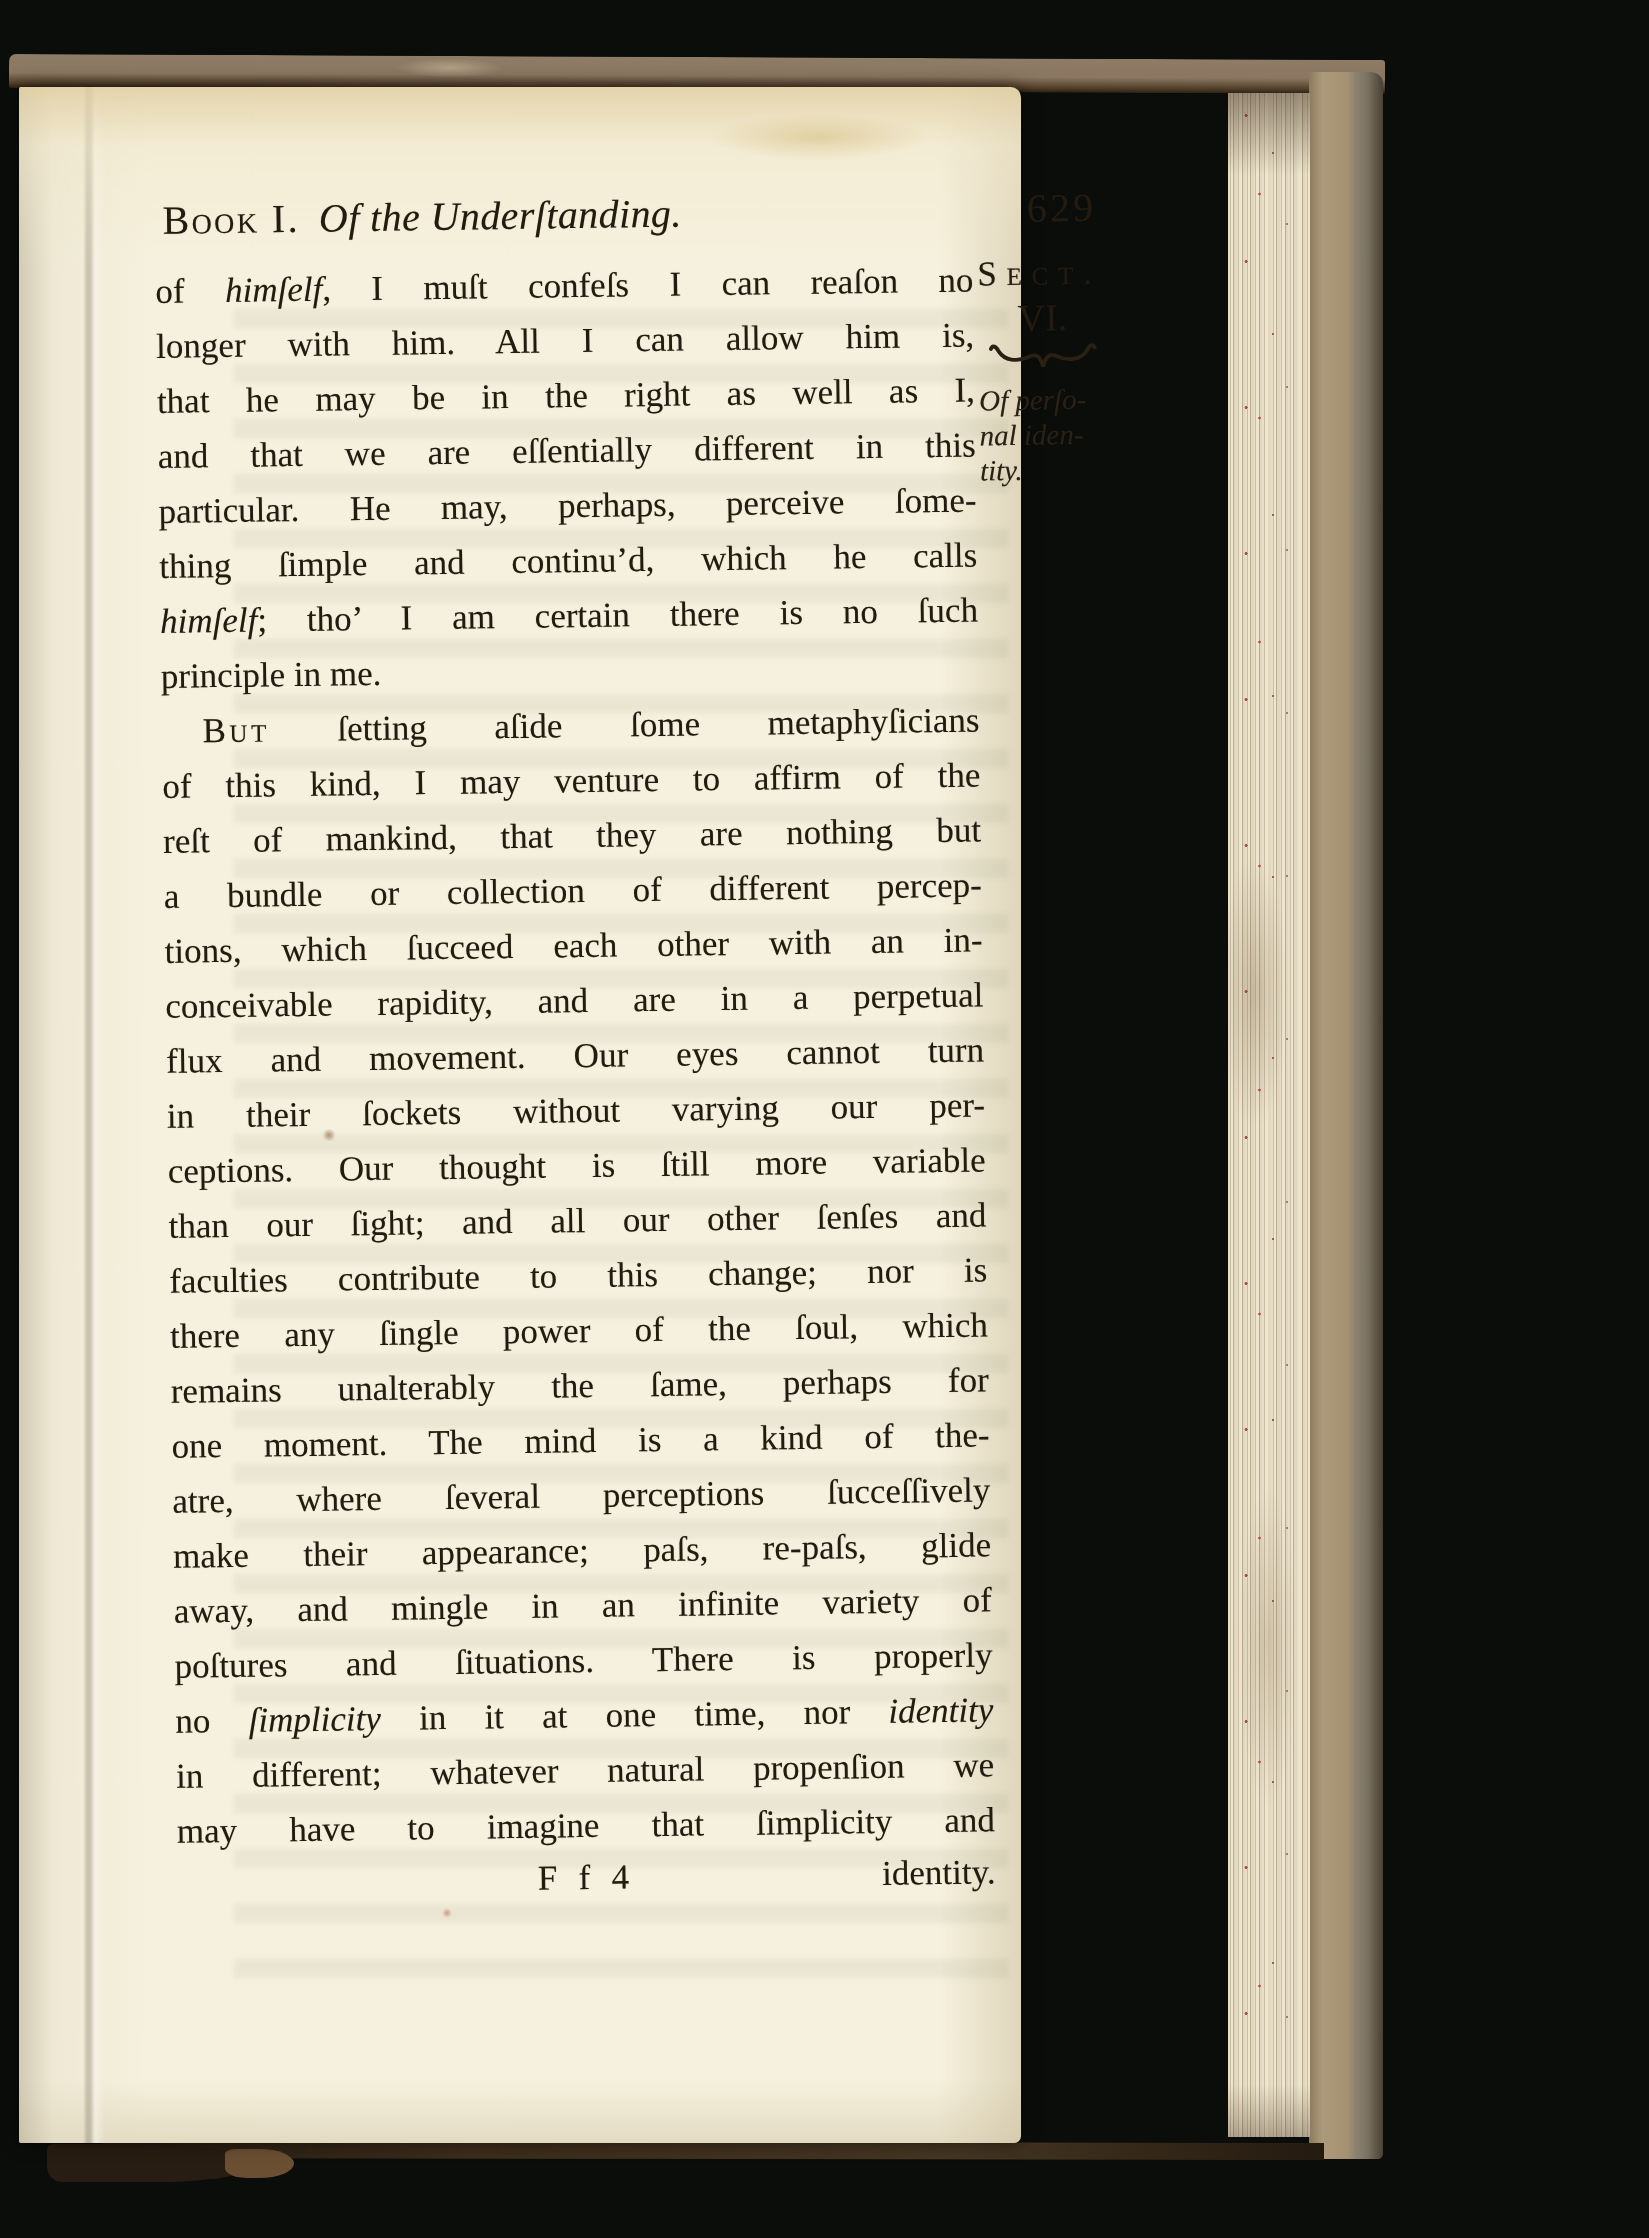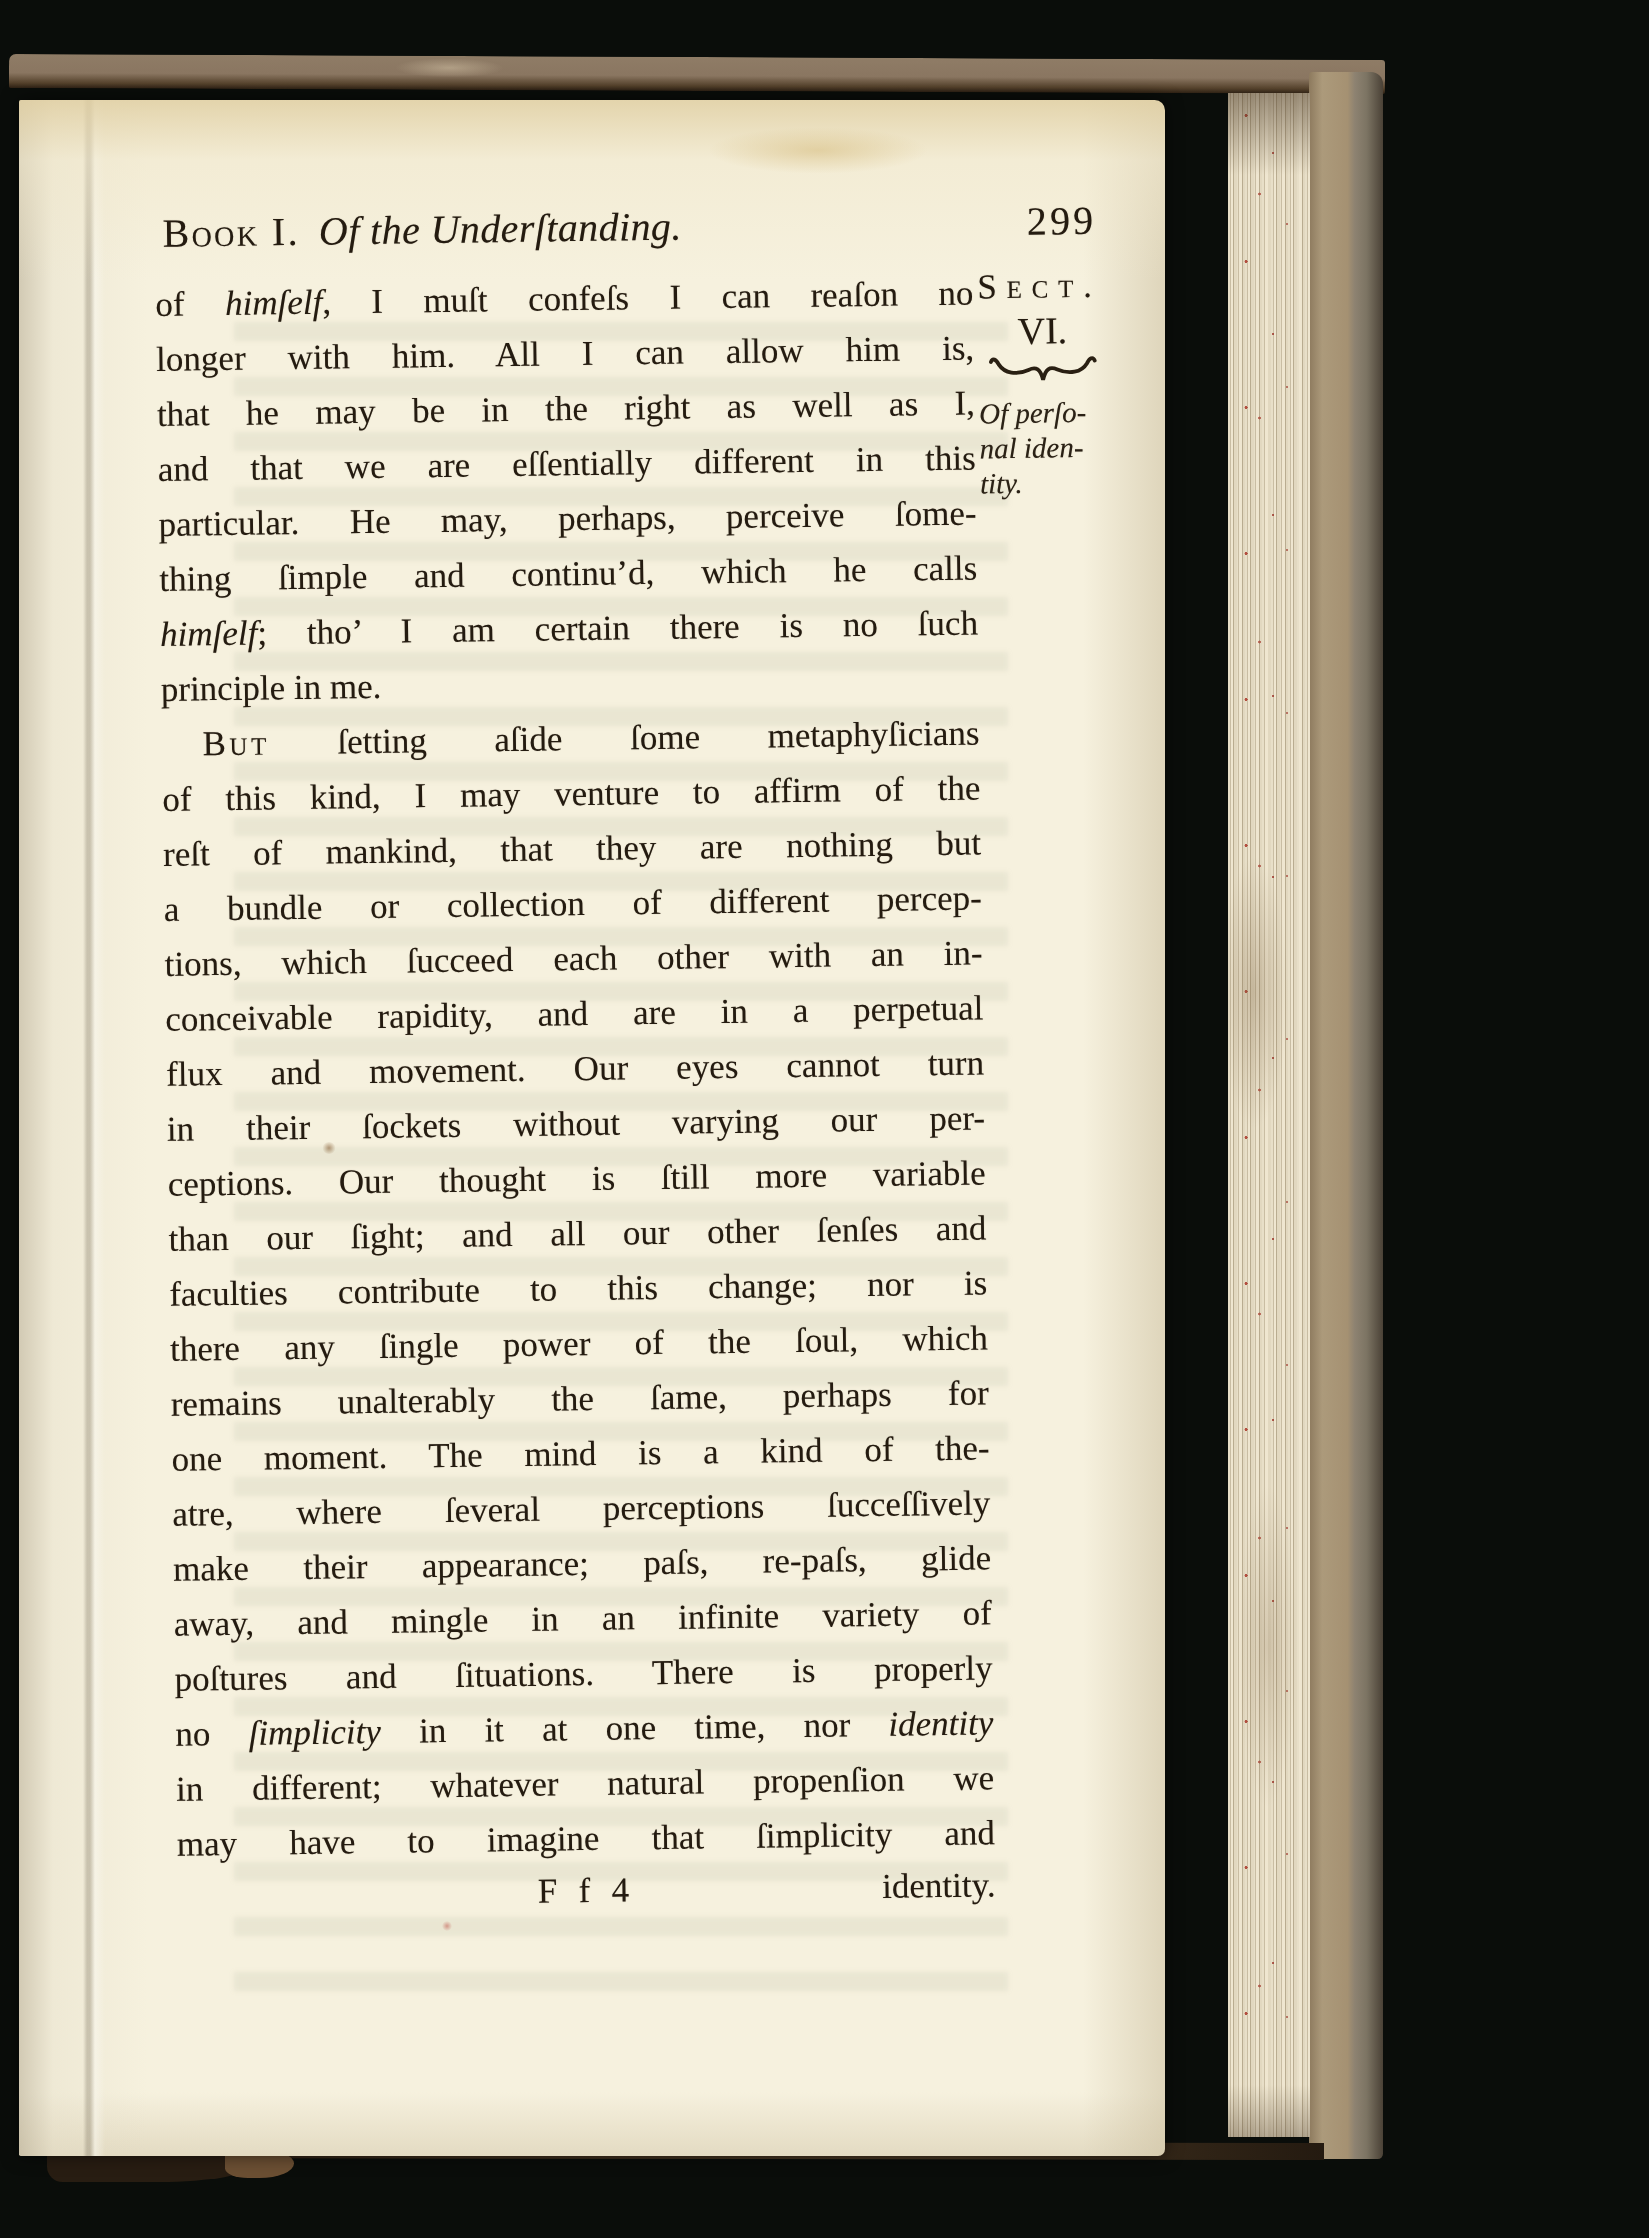--- a/index.html
+++ b/index.html
@@ -11,21 +11,21 @@
   
   .top-edge{
     position:absolute;left:8.6px;top:57px;width:1376px;height:34px;
     background:
       radial-gradient(ellipse 77px 13.8px at 32% 35%, rgba(222,206,176,.45), rgba(0,0,0,0) 70%),
       linear-gradient(180deg,#8f7c66 0,#8a7661 55%,#55422c 85%,#2e2114 100%);
     transform:rotate(.25deg);
     border-radius:6.9px 3.4px 1.7px 1.7px;
   }
   .page{
-    position:absolute;left:19px;top:100px;width:1146px;height:2056px;
+    position:absolute;left:19px;top:87px;width:1002px;height:2056px;
     background:
       linear-gradient(180deg, rgba(224,207,163,.85) 0, rgba(240,231,203,.5) 60px, rgba(240,231,203,0) 181px),
       linear-gradient(90deg, rgba(186,176,152,.6) 0, rgba(225,218,196,.35) 34px, rgba(245,240,224,0) 129px),
       linear-gradient(90deg, rgba(0,0,0,0) 64px, rgba(110,100,80,.38) 68px, rgba(110,100,80,.38) 71px, rgba(255,255,250,.55) 76px, rgba(255,255,250,0) 86px),
       linear-gradient(270deg, rgba(203,190,158,.55) 0, rgba(240,233,210,0) 82px),
       linear-gradient(0deg, rgba(208,196,166,.5) 0, rgba(240,233,210,0) 64px),
       #f6f1de;
     border-radius:1.7px 10.3px 6.9px 1.7px;
     box-shadow:0 0 17px rgba(0,0,0,.55);
   }
@@ -120,21 +120,21 @@
   <div class="ghost"></div>
   <div class="stain-top"></div>
   <div class="stain-mid"></div>
   <div class="stain-low"></div>
 
   <div class="print">
 
     <div class="header">
       <span class="book-label">Book I.</span>
       <span class="head-title">Of the Underſtanding.</span>
-      <span class="page-num">299</span>
+      <span class="page-num">629</span>
     </div>
 
     <div class="margin-note">
       <div class="sect">Sect.</div>
       <div class="sect-num">VI.</div>
       <div class="brace-wrap">
         <svg width="119" height="34" viewBox="0 0 130 40">
           <path d="M4 9 C6 4 10 6 13 12 C20 23 34 25 48 19 C57 15 62 18 65 31 C68 18 73 15 82 19 C96 25 110 23 117 12 C120 6 124 4 126 9" fill="none" stroke="#2a2013" stroke-width="4.5" stroke-linecap="round"></path>
         </svg>
       </div>

